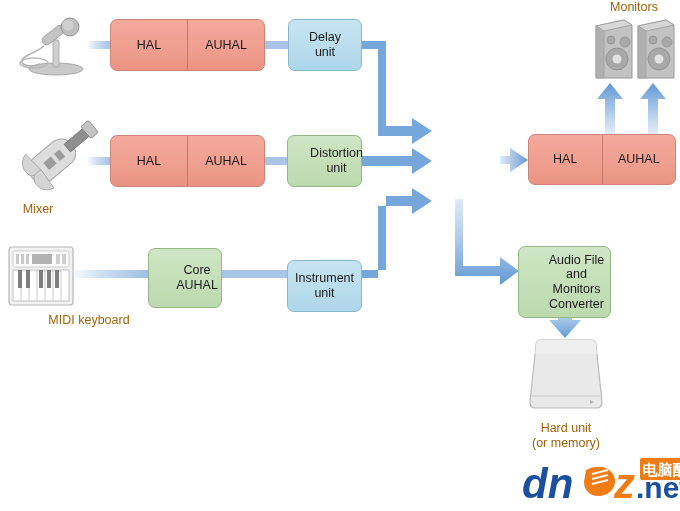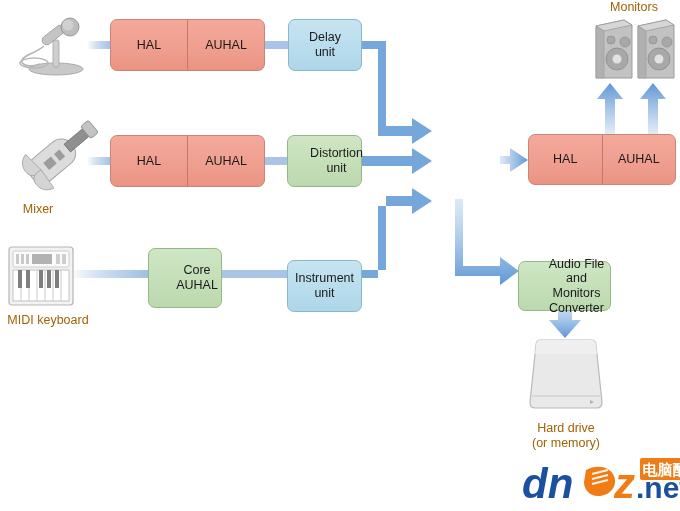--- a/index.html
+++ b/index.html
@@ -208,21 +208,21 @@
       </g>
       <g fill="#7f7f7f">
         <rect x="10" y="24" width="4" height="18"></rect>
         <rect x="18" y="24" width="4" height="18"></rect>
         <rect x="31" y="24" width="4" height="18"></rect>
         <rect x="39" y="24" width="4" height="18"></rect>
         <rect x="47" y="24" width="4" height="18"></rect>
       </g>
     </svg>
   </div>
-  <div class="caption" style="left:0px; top:313px; width:96px;">MIDI keyboard</div>
+  <div class="caption" style="left:16px; top:313px; width:96px;padding-left:25px;">MIDI keyboard</div>
 
   <div class="caption" style="left:588px; top:0px; width:92px;">Monitors</div>
   <div class="icon-wrap" style="left:594px; top:16px; width:82px; height:64px;">
     <svg viewBox="0 0 82 64" width="82" height="64">
 
       <g>
         <path d="M2,10 L30,4 L38,9 L38,62 L2,62 Z" fill="#c2c2c2" stroke="#9b9b9b" stroke-width="1"></path>
         <path d="M2,10 L30,4 L38,9 L10,15 Z" fill="#d6d6d6" stroke="#9b9b9b" stroke-width="0.8"></path>
         <path d="M2,10 L10,15 L10,62 L2,62 Z" fill="#b0b0b0" stroke="#9b9b9b" stroke-width="0.6"></path>
         <circle cx="23" cy="43" r="11" fill="#a8a8a8" stroke="#8c8c8c" stroke-width="0.8"></circle>
@@ -245,21 +245,21 @@
 
   <div class="icon-wrap" style="left:528px; top:336px; width:76px; height:80px;">
     <svg viewBox="0 0 76 80" width="76" height="80">
       <path d="M13,4 L63,4 C66,4 68,6 68,9 L74,66 C74,70 72,72 69,72 L7,72 C4,72 2,70 2,66 L8,9 C8,6 10,4 13,4 Z" fill="#e9e9e9" stroke="#b9b9b9" stroke-width="1.2"></path>
       <path d="M13,4 L63,4 C66,4 68,6 68,9 L69,18 L7,18 L8,9 C8,6 10,4 13,4 Z" fill="#efefef" stroke="none"></path>
       <line x1="4" y1="60" x2="72" y2="60" stroke="#c9c9c9" stroke-width="1"></line>
       <path d="M62,64 L66,66 L62,68 Z" fill="#b5b5b5"></path>
     </svg>
   </div>
   <div class="caption" style="left:508px; top:421px; width:116px;">
-    <span>Hard drive</span><br>
+    <span>Hard unit</span><br>
     <span>(or memory)</span>
   </div>
 
   <div class="node node-red node-split" style="left:110px; top:19px; width:155px; height:52px;">
     <div class="half left">HAL</div>
     <div class="half">AUHAL</div>
   </div>
 
   <div class="node node-blue" style="left:288px; top:19px; width:74px; height:52px;">
     <span class="lbl">
@@ -293,21 +293,21 @@
       <span>unit</span>
     </span>
   </div>
 
 
   <div class="node node-red node-split" style="left:528px; top:134px; width:148px; height:51px;">
     <div class="half left">HAL</div>
     <div class="half">AUHAL</div>
   </div>
 
-  <div class="node node-green" style="left:518px; top:246px; width:93px; height:50px;margin-top:15px;">
+  <div class="node node-green" style="left:518px; top:246px; width:93px; height:72px;">
     <span class="lbl">
       <span>Audio File and</span><br>
       <span>Monitors</span><br>
       <span>Converter</span>
     </span>
   </div>
 
   <div class="wm" style="left:478px; top:458px; width:200px; height:48px;margin-left:44px;">
     <svg viewBox="0 0 200 48" width="200" height="48">
       <text x="0" y="40" font-family="'Liberation Sans', sans-serif" font-size="42" font-weight="bold" font-style="italic" fill="#1b4fa0">dn</text>

